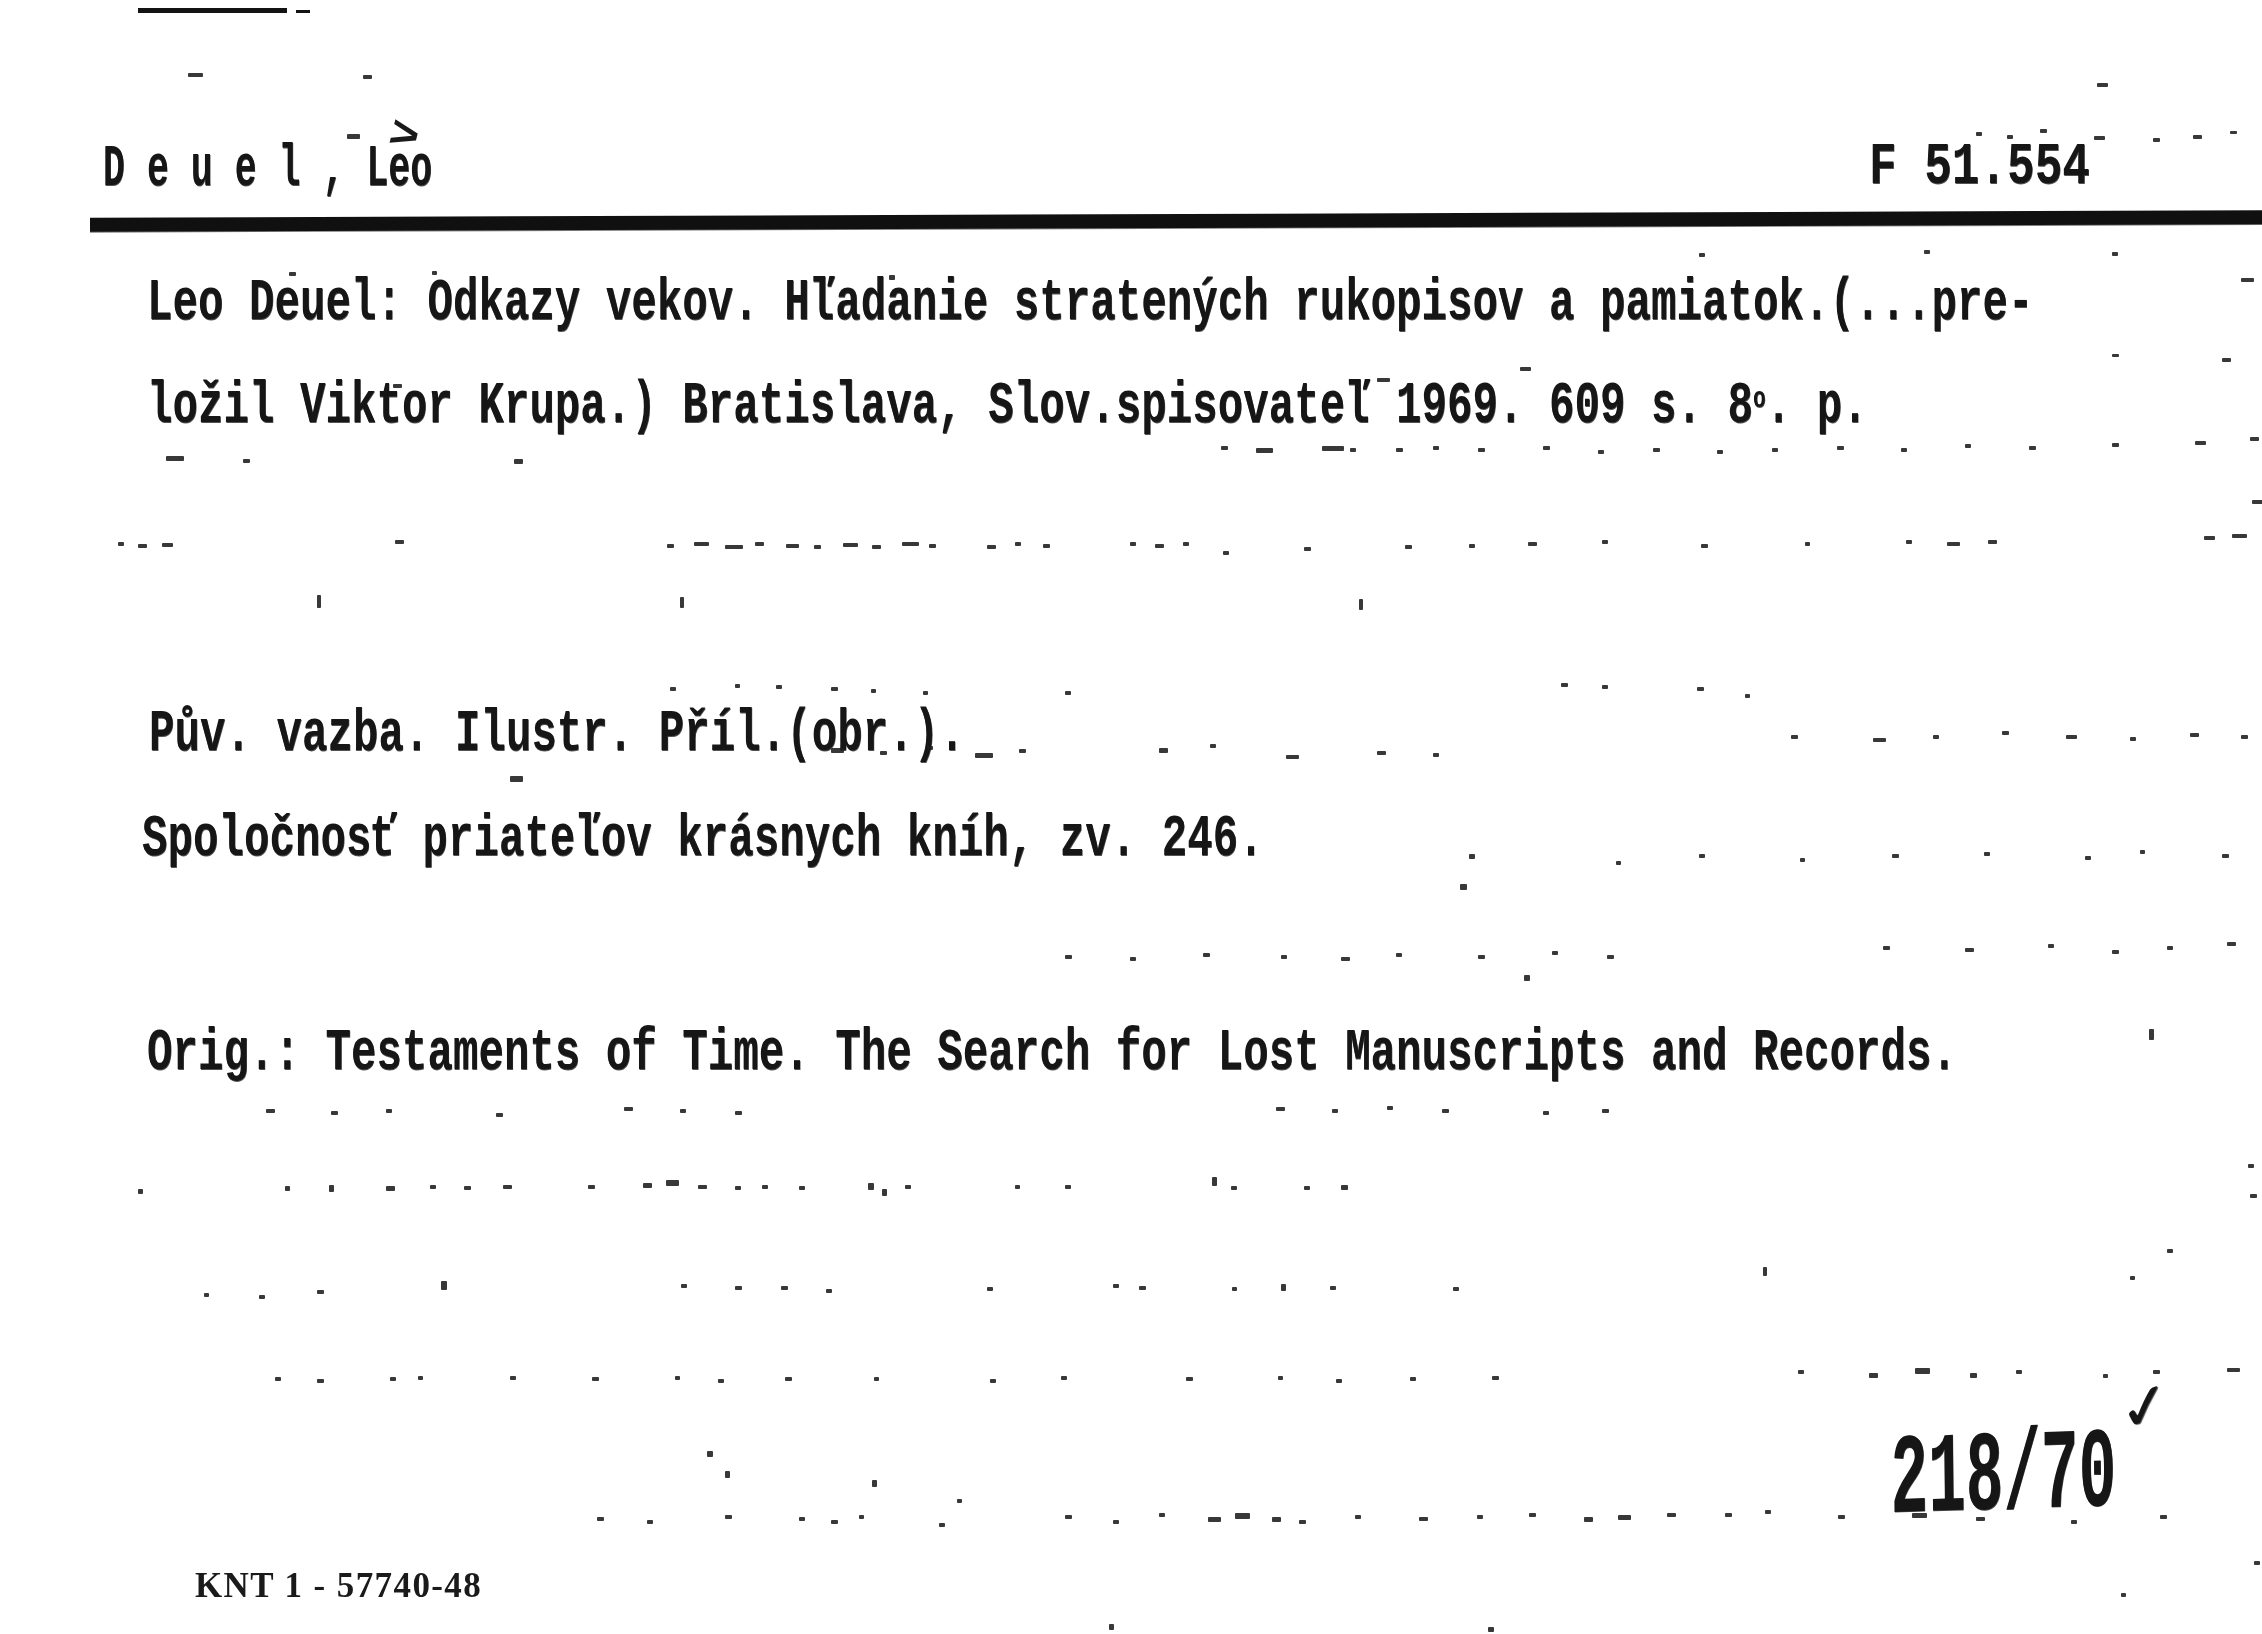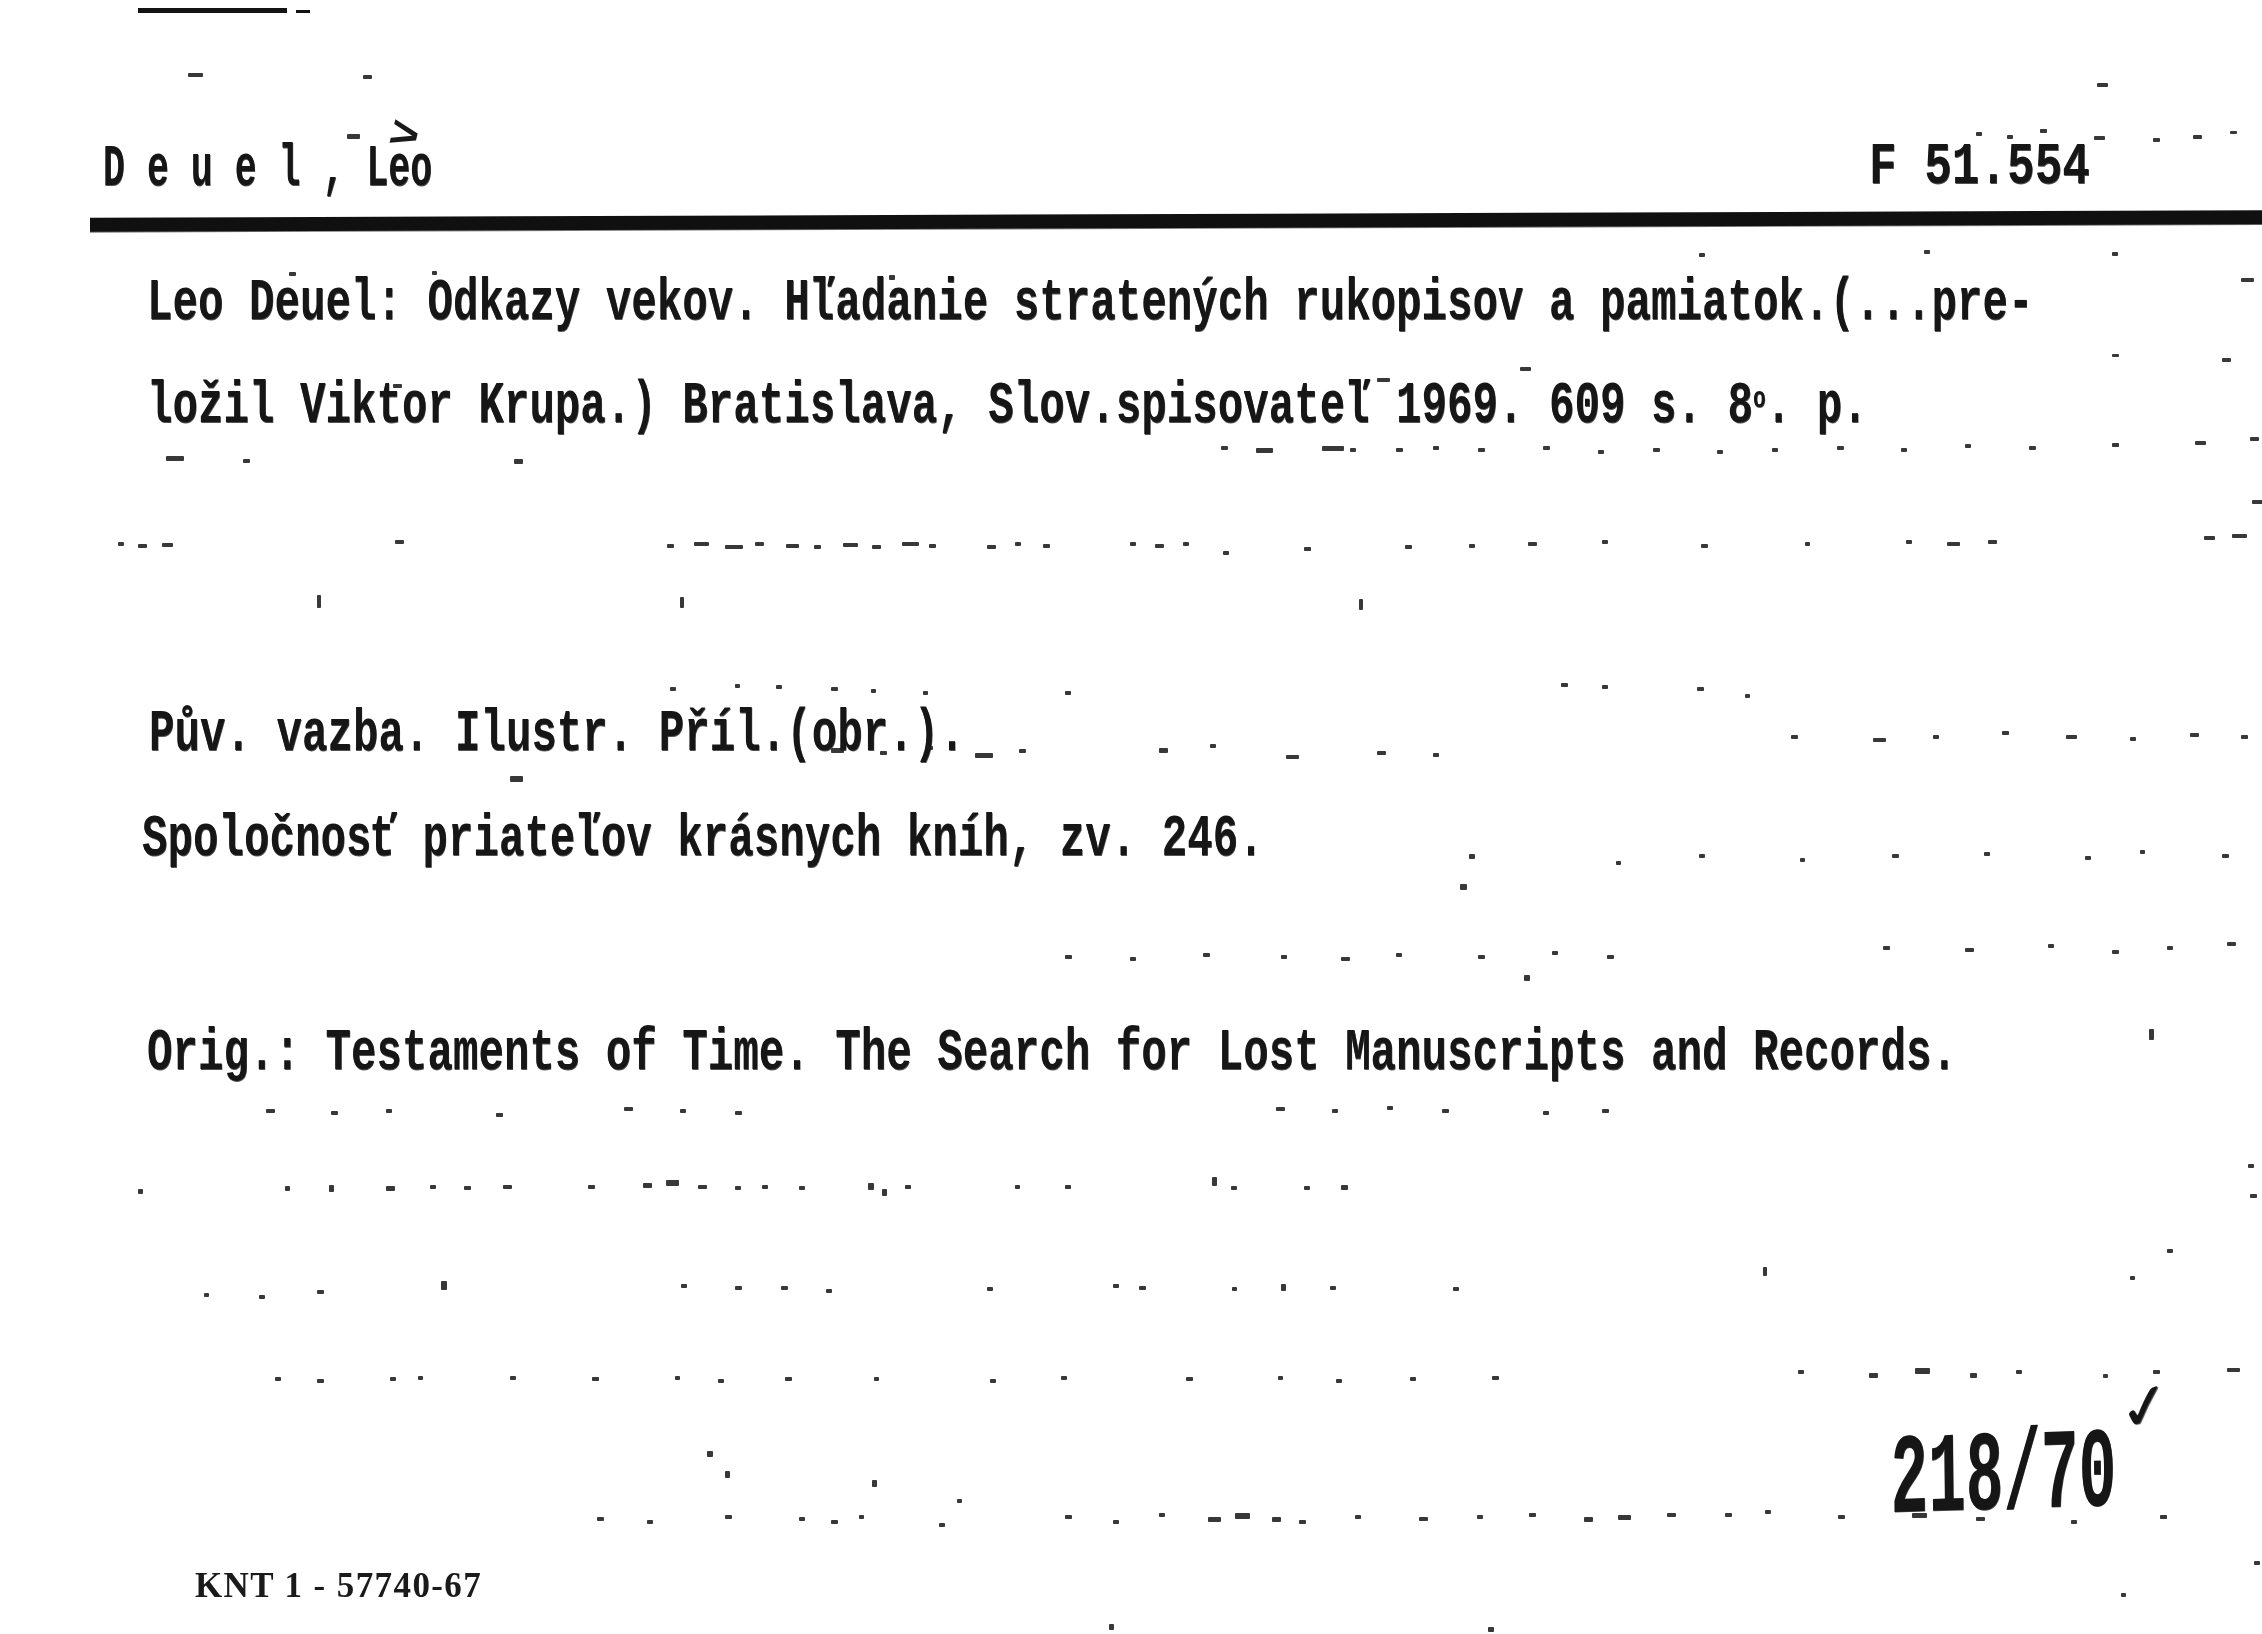--- a/index.html
+++ b/index.html
@@ -74,21 +74,21 @@
 
   <div class="tw l-title1">Leo Deuel: Odkazy vekov. Hľadanie stratených rukopisov a pamiatok.(...pre-</div>
   <div class="tw l-title2"><span>ložil Viktor Krupa.) Bratislava, Slov.spisovateľ 1969. 609 s. 8</span><span class="sup">o</span><span>. p.</span></div>
 
   <div class="tw l-phys">Pův. vazba. Ilustr. Příl.(obr.).</div>
   <div class="tw l-series">Spoločnosť priateľov krásnych kníh, zv. 246.</div>
   <div class="tw l-orig">Orig.: Testaments of Time. The Search for Lost Manuscripts and Records.</div>
 
   <div class="tw bigcode">218/70</div>
   <span class="checkmark">✓</span>
-  <div class="knt">KNT 1 - 57740-67</div>
+  <div class="knt">KNT 1 - 57740-48</div>
 
   <div>
       <div class="speck" style="left: 188px; top: 73px; width: 14.7px; height: 3.7px;"></div>
       <div class="speck" style="left: 363px; top: 75px; width: 9.2px; height: 3.7px;"></div>
       <div class="speck" style="left: 347px; top: 134px; width: 13px; height: 4.6px;"></div>
       <div class="speck" style="left: 2097px; top: 83px; width: 11px; height: 3.7px;"></div>
       <div class="speck" style="left: 1976px; top: 132px; width: 5.5px; height: 3.7px;"></div>
       <div class="speck" style="left: 2007px; top: 135px; width: 6.4px; height: 3.7px;"></div>
       <div class="speck" style="left: 2040px; top: 129px; width: 7.3px; height: 3.7px;"></div>
       <div class="speck" style="left: 2094px; top: 136px; width: 11px; height: 3.7px;"></div>

